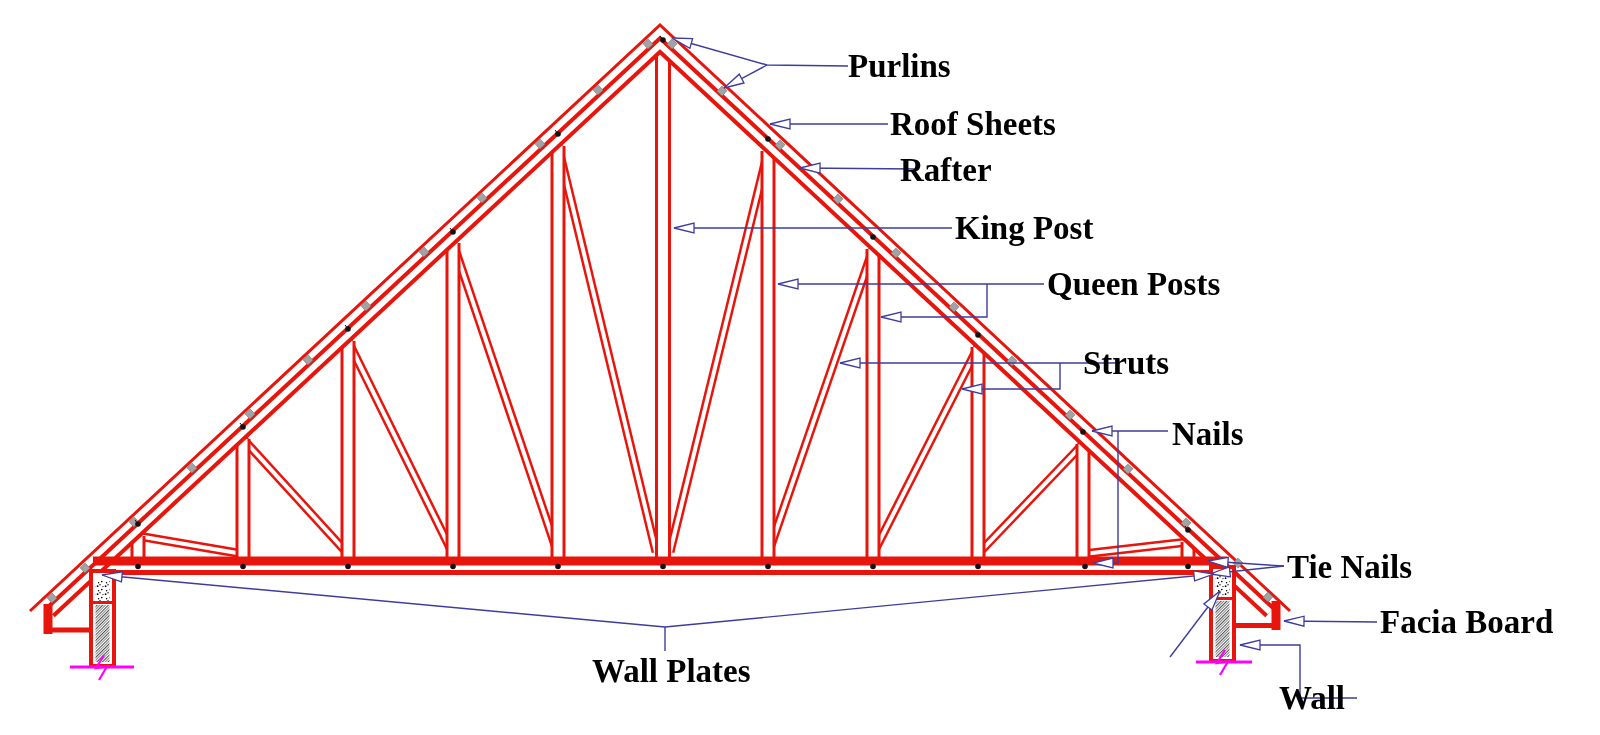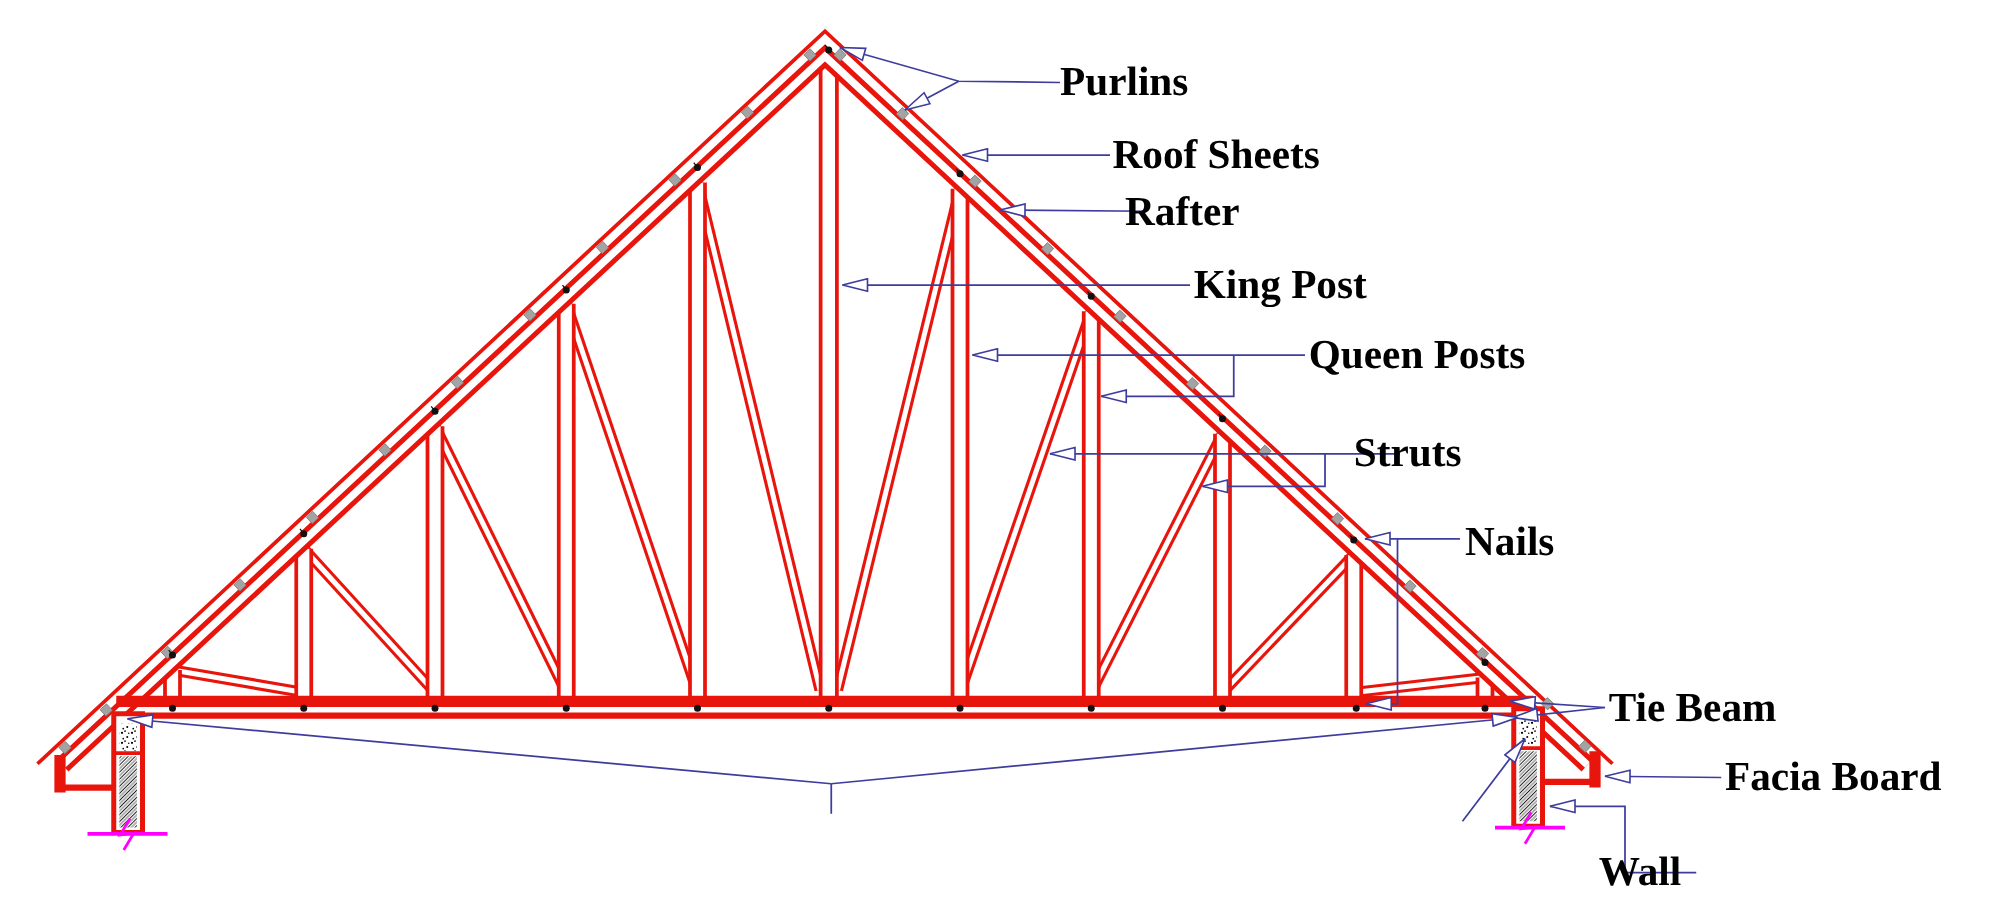--- a/index.html
+++ b/index.html
@@ -357,16 +357,17 @@
     </g>
   </svg>
 
   <span class="lbl" style="left:848px;top:49px">Purlins</span>
   <span class="lbl" style="left:890px;top:107px">Roof Sheets</span>
   <span class="lbl" style="left:900px;top:153px">Rafter</span>
   <span class="lbl" style="left:955px;top:211px">King Post</span>
   <span class="lbl" style="left:1047px;top:267px">Queen Posts</span>
   <span class="lbl" style="left:1083px;top:346px">Struts</span>
   <span class="lbl" style="left:1172px;top:417px">Nails</span>
-  <span class="lbl" style="left:1287px;top:550px">Tie Beam</span>
+  <span class="lbl" style="left:1287px;top:550px">Tie Nails</span>
   <span class="lbl" style="left:1380px;top:605px">Facia Board</span>
+  <span class="lbl" style="left:592px;top:654px">Wall Plates</span>
   <span class="lbl" style="left:1279px;top:681px">Wall</span>
 </div>
 
 </body></html>

